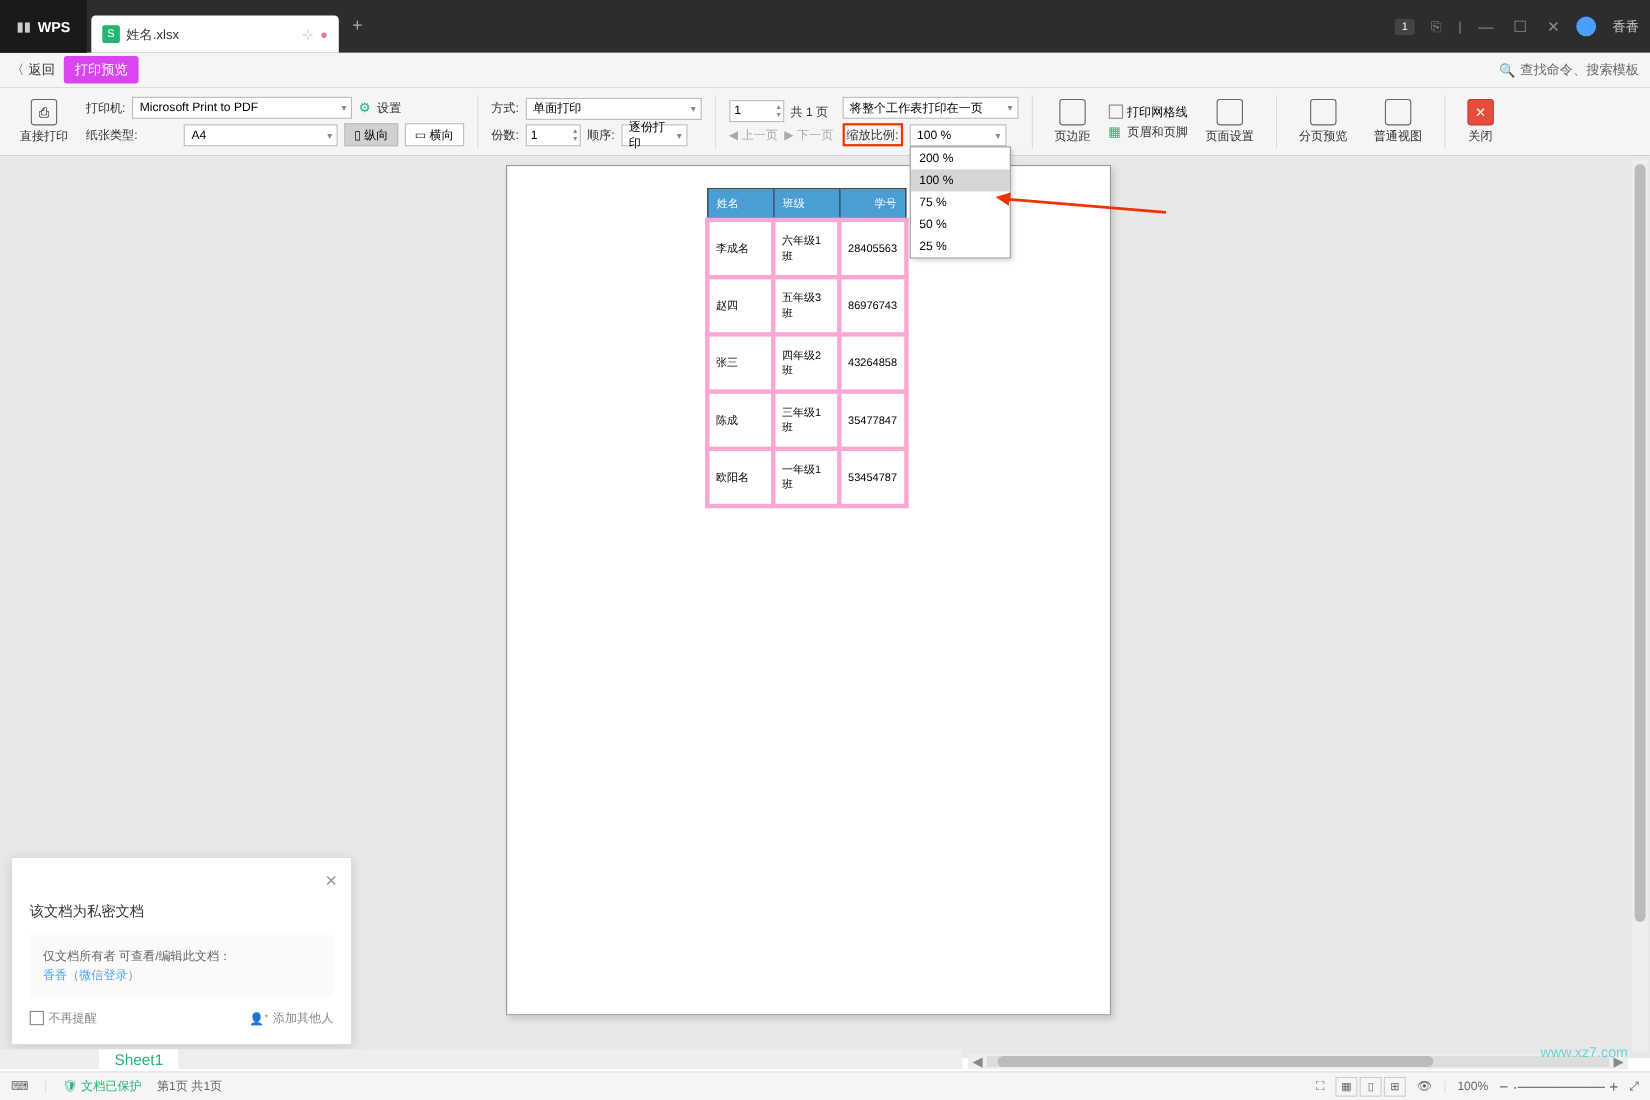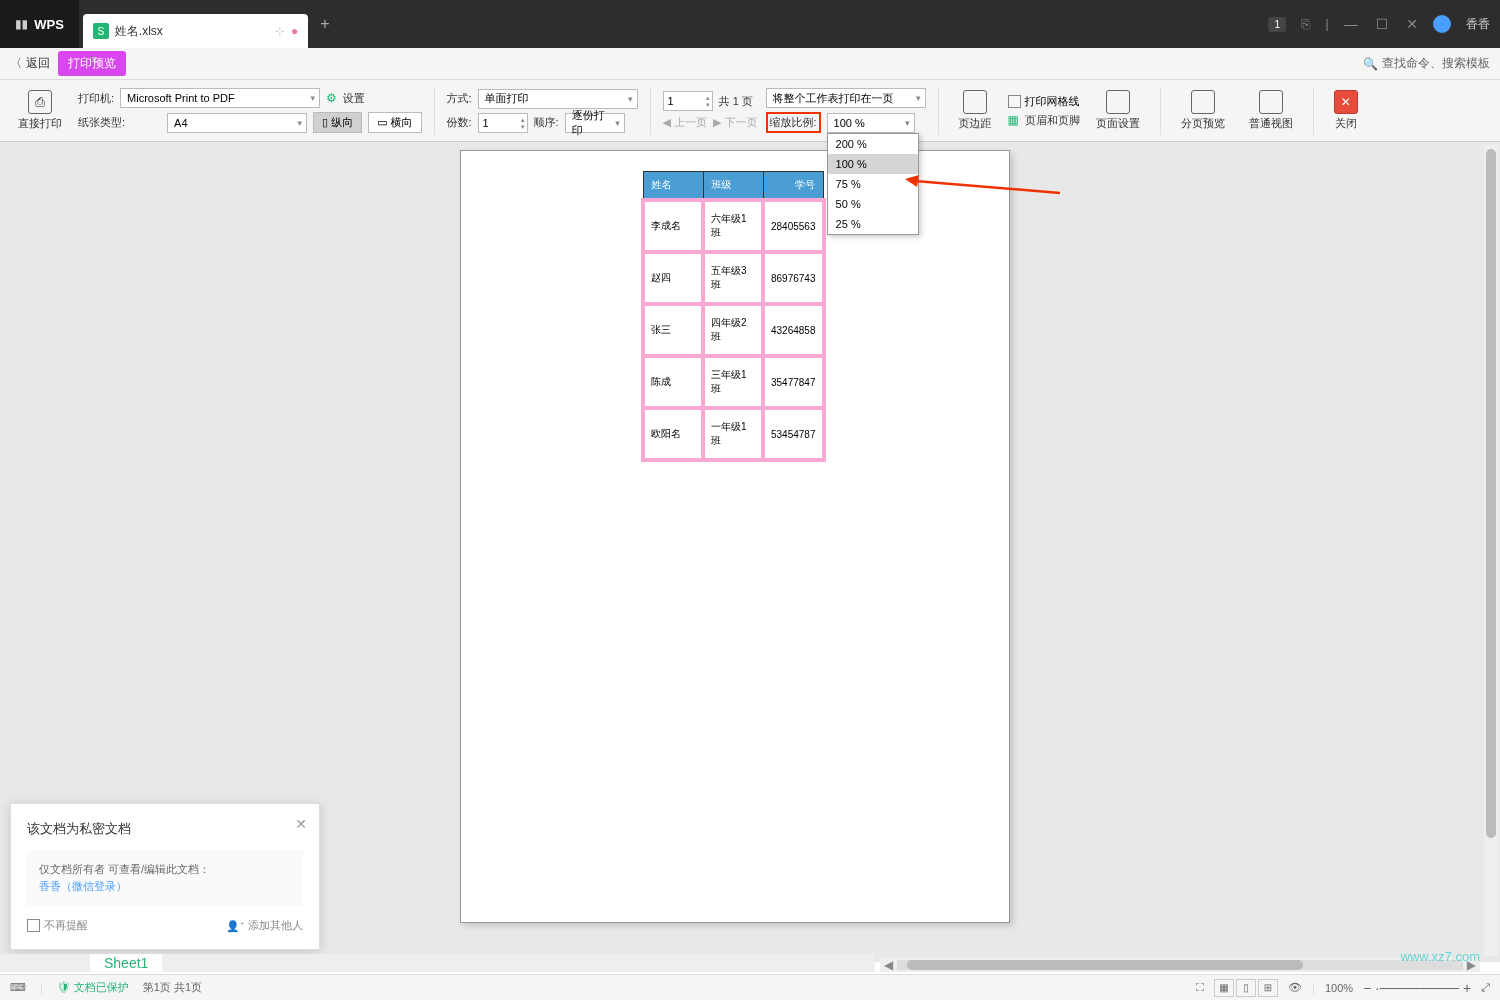--- a/index.html
+++ b/index.html
@@ -47,21 +47,21 @@
 .sheet-table td { border: 4px solid #f9a8d4; padding: 10px 6px; font-size: 10px; }
 .sheet-table th:nth-child(1), .sheet-table td:nth-child(1) { width: 60px; }
 .sheet-table th:nth-child(2), .sheet-table td:nth-child(2) { width: 60px; }
 .sheet-table th:nth-child(3), .sheet-table td:nth-child(3) { width: 60px; text-align: right; }
 .zoom-label-box { border: 2.5px solid #e30; padding: 1px 2px; }
 .zoom-dropdown { position: absolute; background: #fff; border: 1px solid #999; width: 92px; box-shadow: 2px 2px 5px rgba(0,0,0,0.2); z-index: 100; }
 .zoom-option { padding: 4px 8px; font-size: 11px; }
 .zoom-option.hover { background: #d5d5d5; }
 .red-arrow { position: absolute; z-index: 101; pointer-events: none; }
 .popup { position: absolute; left: 10px; bottom: 50px; width: 310px; background: #fff; border: 1px solid #ddd; box-shadow: 0 2px 10px rgba(0,0,0,0.15); padding: 16px; }
-.popup-title { font-size: 13px; color: #333; margin-bottom: 12px; }
+.popup-title { font-size: 13px; color: #333; margin-bottom: 12px; margin-top: 24px; }
 .popup-close { position: absolute; right: 12px; top: 12px; color: #999; font-size: 14px; }
 .popup-body { background: #fafafa; padding: 12px; font-size: 11px; color: #666; margin-bottom: 12px; }
 .popup-link { color: #4a9eff; }
 .popup-footer { display: flex; justify-content: space-between; align-items: center; font-size: 11px; color: #888; }
 .statusbar { position: absolute; bottom: 0; left: 0; right: 0; height: 26px; background: #f5f5f5; border-top: 1px solid #ddd; display: flex; align-items: center; padding: 0 10px; gap: 14px; font-size: 11px; color: #666; }
 .status-protect { color: #22b573; display: flex; align-items: center; gap: 3px; }
 .status-right { margin-left: auto; display: flex; align-items: center; gap: 10px; }
 .view-btns { display: flex; gap: 2px; }
 .view-btn-sm { width: 20px; height: 18px; border: 1px solid #ccc; display: flex; align-items: center; justify-content: center; font-size: 10px; }
 .scrollbar-h { position: absolute; bottom: 28px; left: 880px; right: 20px; height: 14px; background: #eee; display: flex; align-items: center; }

